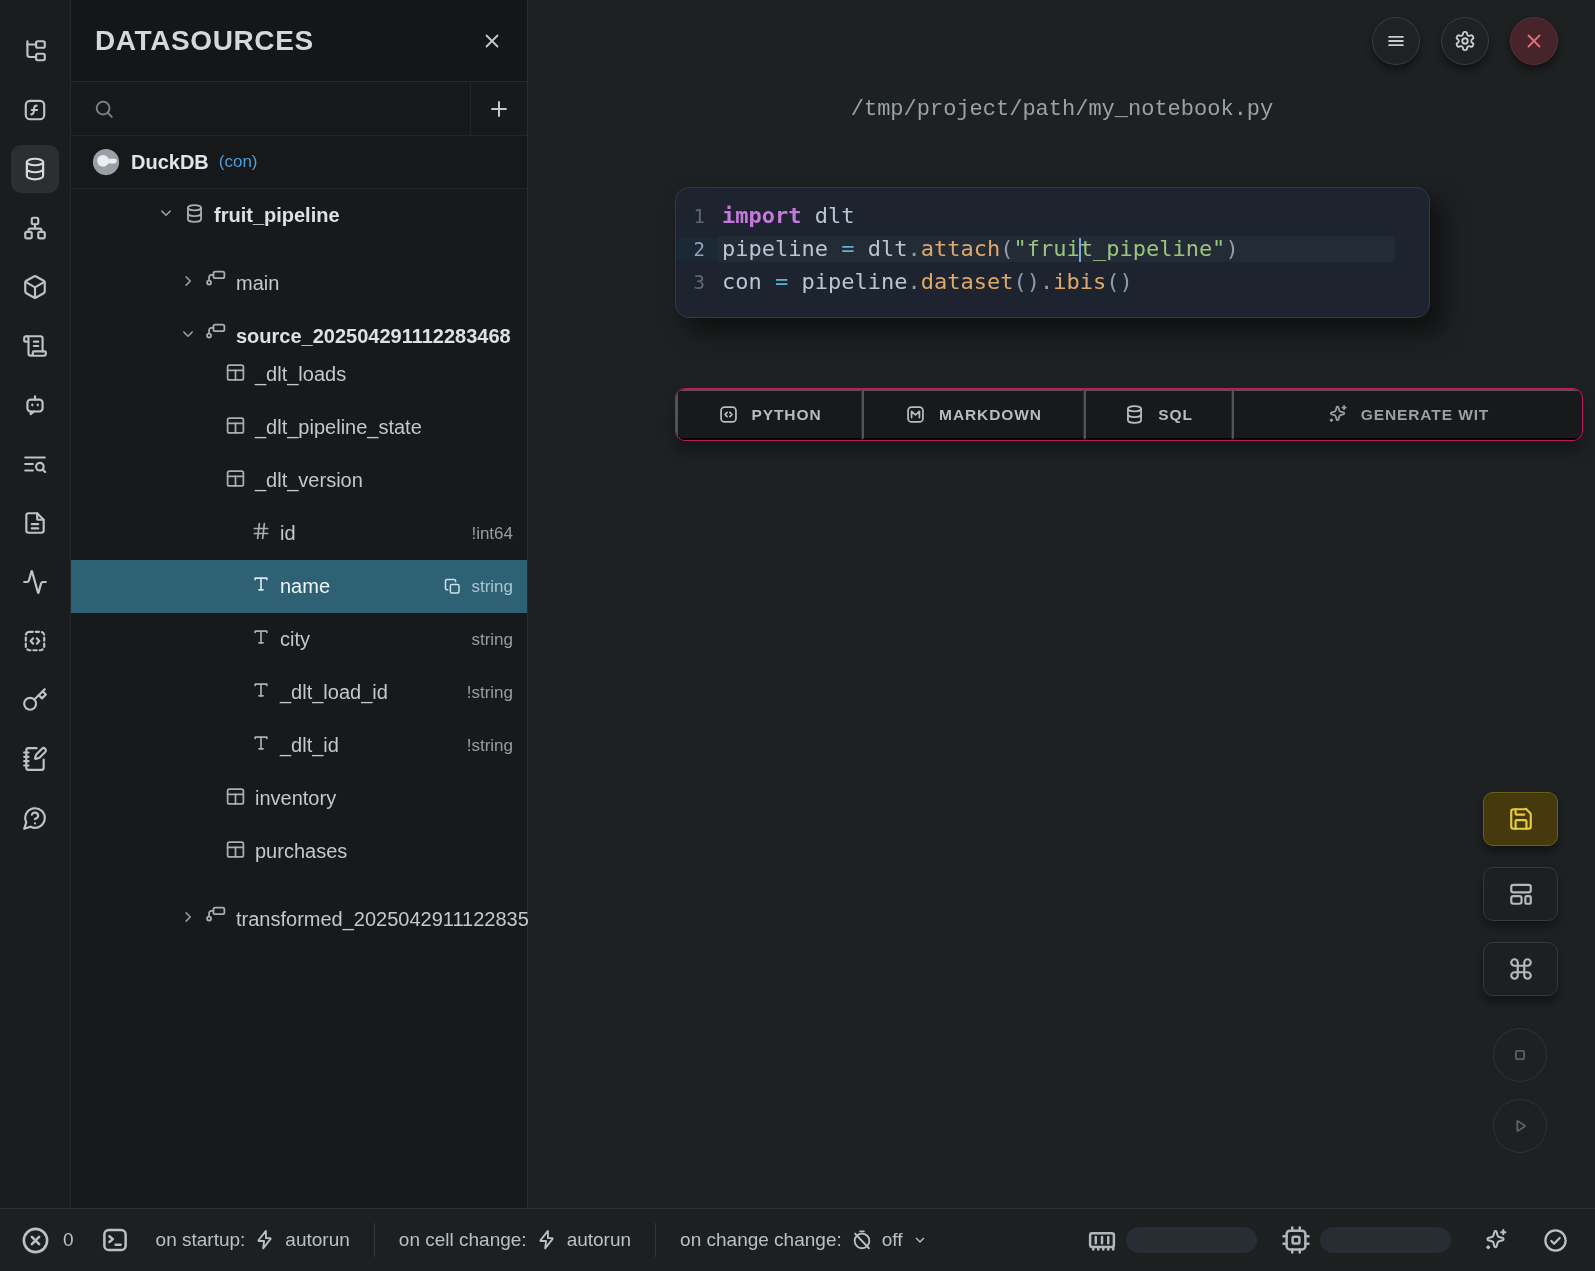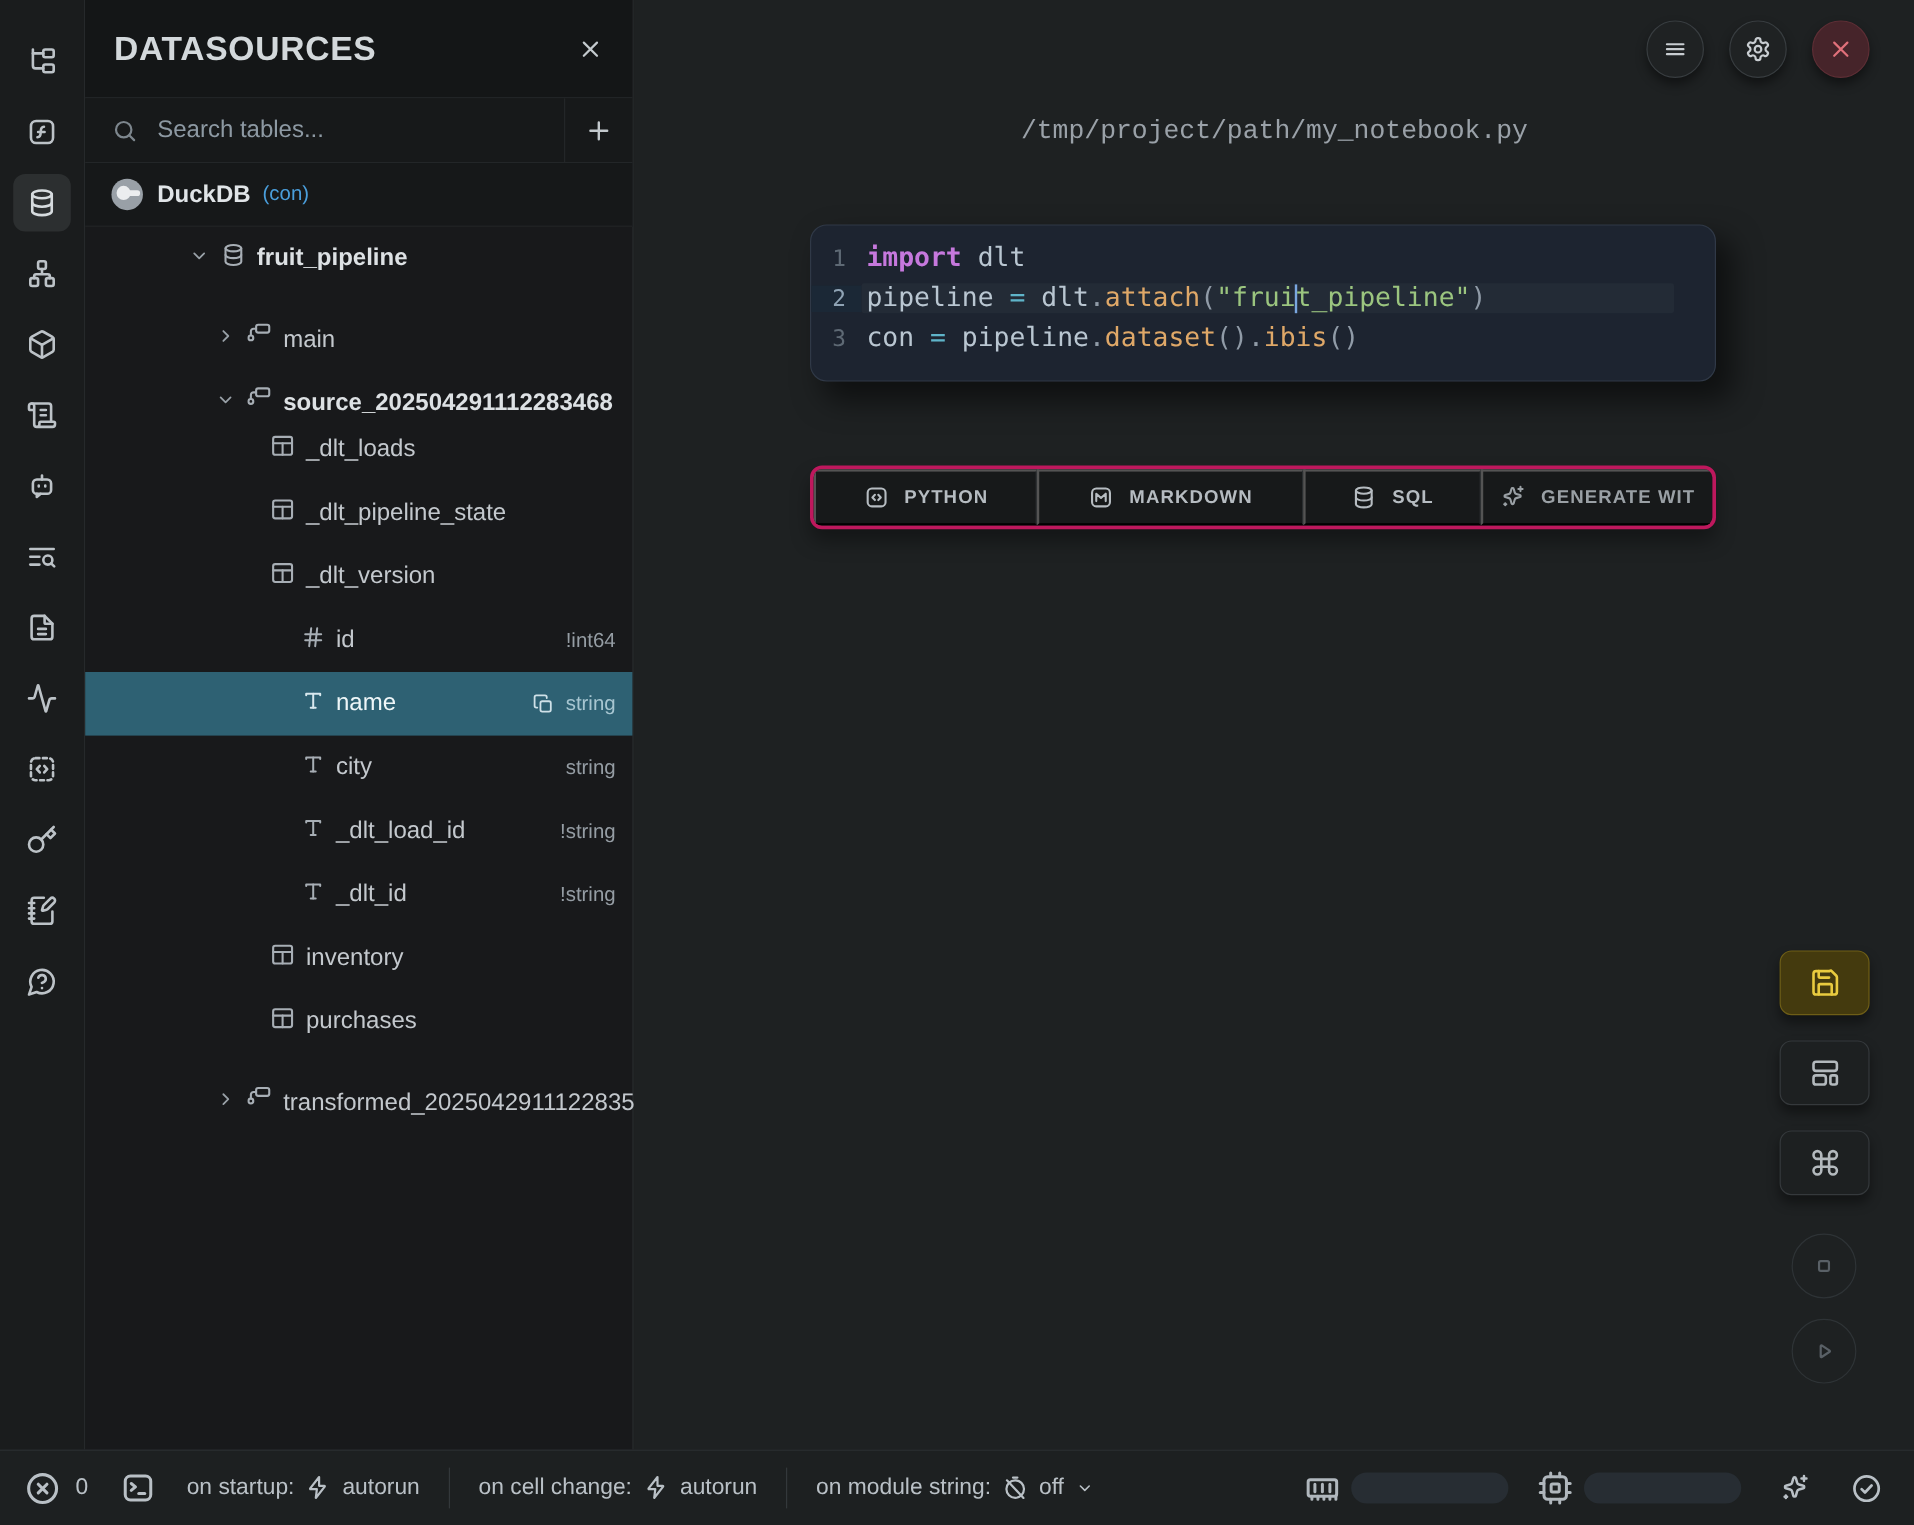--- a/index.html
+++ b/index.html
@@ -65,21 +65,21 @@
   .code-line.active .gutter{background:#1b2836;color:#8fa3b4;}
   .code-line.active .line-content{background:#232b36;}
   .tok-kw{color:#c678dd;font-weight:700;}
   .tok-def{color:#b9c6d1;}
   .tok-op{color:#5fb4c9;}
   .tok-fn{color:#dfa868;}
   .tok-str{color:#9bc57f;}
   .tok-pun{color:#909ba7;}
   .cursor{display:inline-block;width:2px;height:24px;background:#7aa7e0;vertical-align:middle;margin:0 -1px;}
 
-  .add-group{position:absolute;left:146px;top:388px;width:755px;height:53px;background:#17191a;border:3px solid #be185d;border-radius:10px;
+  .add-group{position:absolute;left:146px;top:388px;width:908px;height:53px;background:#17191a;border:1px solid #be185d;border-radius:10px;
              display:flex;overflow:hidden;box-sizing:border-box;box-shadow:0 10px 16px rgba(0,0,0,.35);}
   .add-btn{display:flex;align-items:center;justify-content:center;gap:13px;color:#b6bcc1;font-weight:700;font-size:15.5px;
            letter-spacing:.9px;border-right:1px solid #2a2e30;white-space:nowrap;overflow:hidden;background:none;cursor:pointer;
            font-family:"Liberation Sans",sans-serif;box-sizing:border-box;flex:none;}
   .add-btn:last-child{border-right:none;flex:1;color:#9aa0a5;}
 
   .side-btn{position:absolute;right:37px;width:75px;height:54px;border-radius:10px;background:#1d2021;border:1px solid #35393c;
             color:#b3b9bd;display:flex;align-items:center;justify-content:center;cursor:pointer;box-shadow:0 6px 10px rgba(0,0,0,.4);}
   .side-btn.accent{background:#443a0e;border-color:#6e5e17;color:#e9cb3f;}
   .side-btn.round{width:54px;height:54px;right:48px;border-radius:50%;background:transparent;border:1.5px solid #2e3336;color:#596066;box-shadow:none;}
@@ -253,21 +253,20 @@
         </button>
     </header>
     <div class="search-row">
       <div class="search-left">
         <span class="icn" style="width:22px;height:22px">
             <svg viewBox="0 0 24 24" fill="none" stroke="currentColor" stroke-width="2" stroke-linecap="round" stroke-linejoin="round">
               <circle cx="11" cy="11" r="7"></circle>
               <path d="m20.5 20.5-4.5-4.5"></path>
             </svg>
           </span>
-        <input class="search-input" placeholder="Search tables..." style="">
       </div>
       <span class="vdiv"></span>
       <button class="icon-btn plus-btn" id="plusBtn">
           <span class="icn" style="width:24px;height:24px">
             <svg viewBox="0 0 24 24" fill="none" stroke="currentColor" stroke-width="2" stroke-linecap="round" stroke-linejoin="round">
               <path d="M12 5v14M5 12h14"></path>
             </svg>
           </span>
         </button>
     </div>
@@ -624,21 +623,21 @@
         <span class="sb-label">on cell change:</span>
         <span class="icn" style="width:22px;height:22px">
           <svg viewBox="0 0 24 24" fill="none" stroke="currentColor" stroke-width="2" stroke-linecap="round" stroke-linejoin="round">
             <path d="M13 2 4.9 12.3a.5.5 0 0 0 .4.8H11l-1 8 8.1-10.3a.5.5 0 0 0-.4-.8H13z"></path>
           </svg>
         </span>
         <span class="sb-value">autorun</span>
       </div>
       <span class="sb-sep"></span>
       <div class="sb-seg">
-        <span class="sb-label">on module string:</span>
+        <span class="sb-label">on change change:</span>
         <span class="icn" style="width:22px;height:22px">
           <svg viewBox="0 0 24 24" fill="none" stroke="currentColor" stroke-width="2" stroke-linecap="round" stroke-linejoin="round">
             <path d="M10 2.5h4"></path>
             <circle cx="12" cy="13" r="8"></circle>
             <path d="m4.5 5 15 16"></path>
           </svg>
         </span>
         <span class="sb-value">off</span>
         <span class="icn" style="width:16px;height:16px">
           <svg viewBox="0 0 24 24" fill="none" stroke="currentColor" stroke-width="2" stroke-linecap="round" stroke-linejoin="round">

